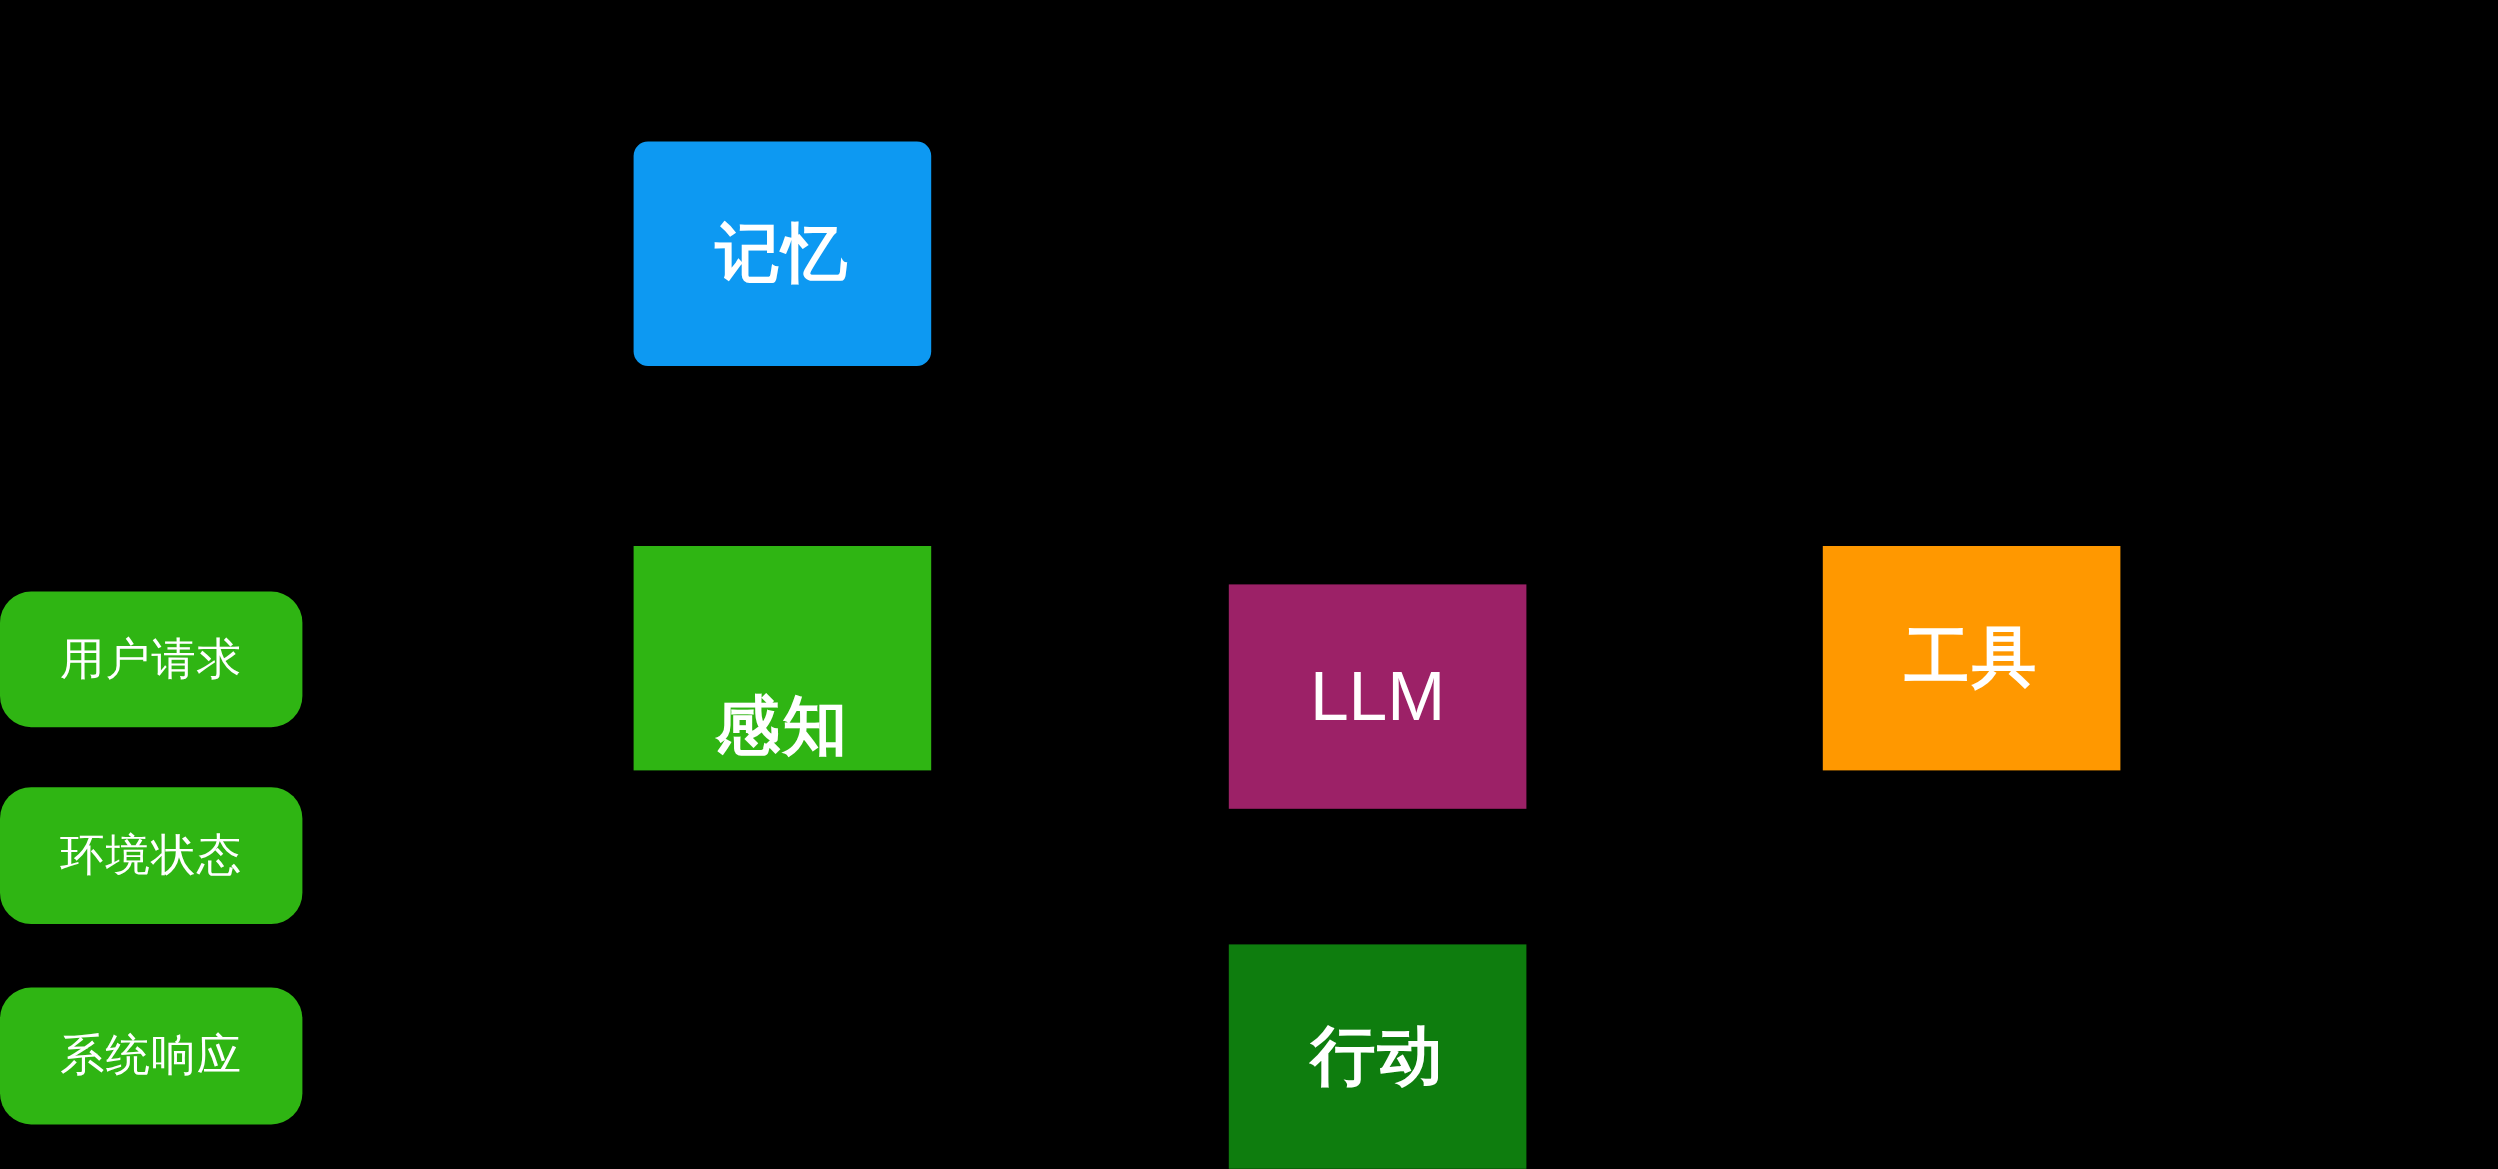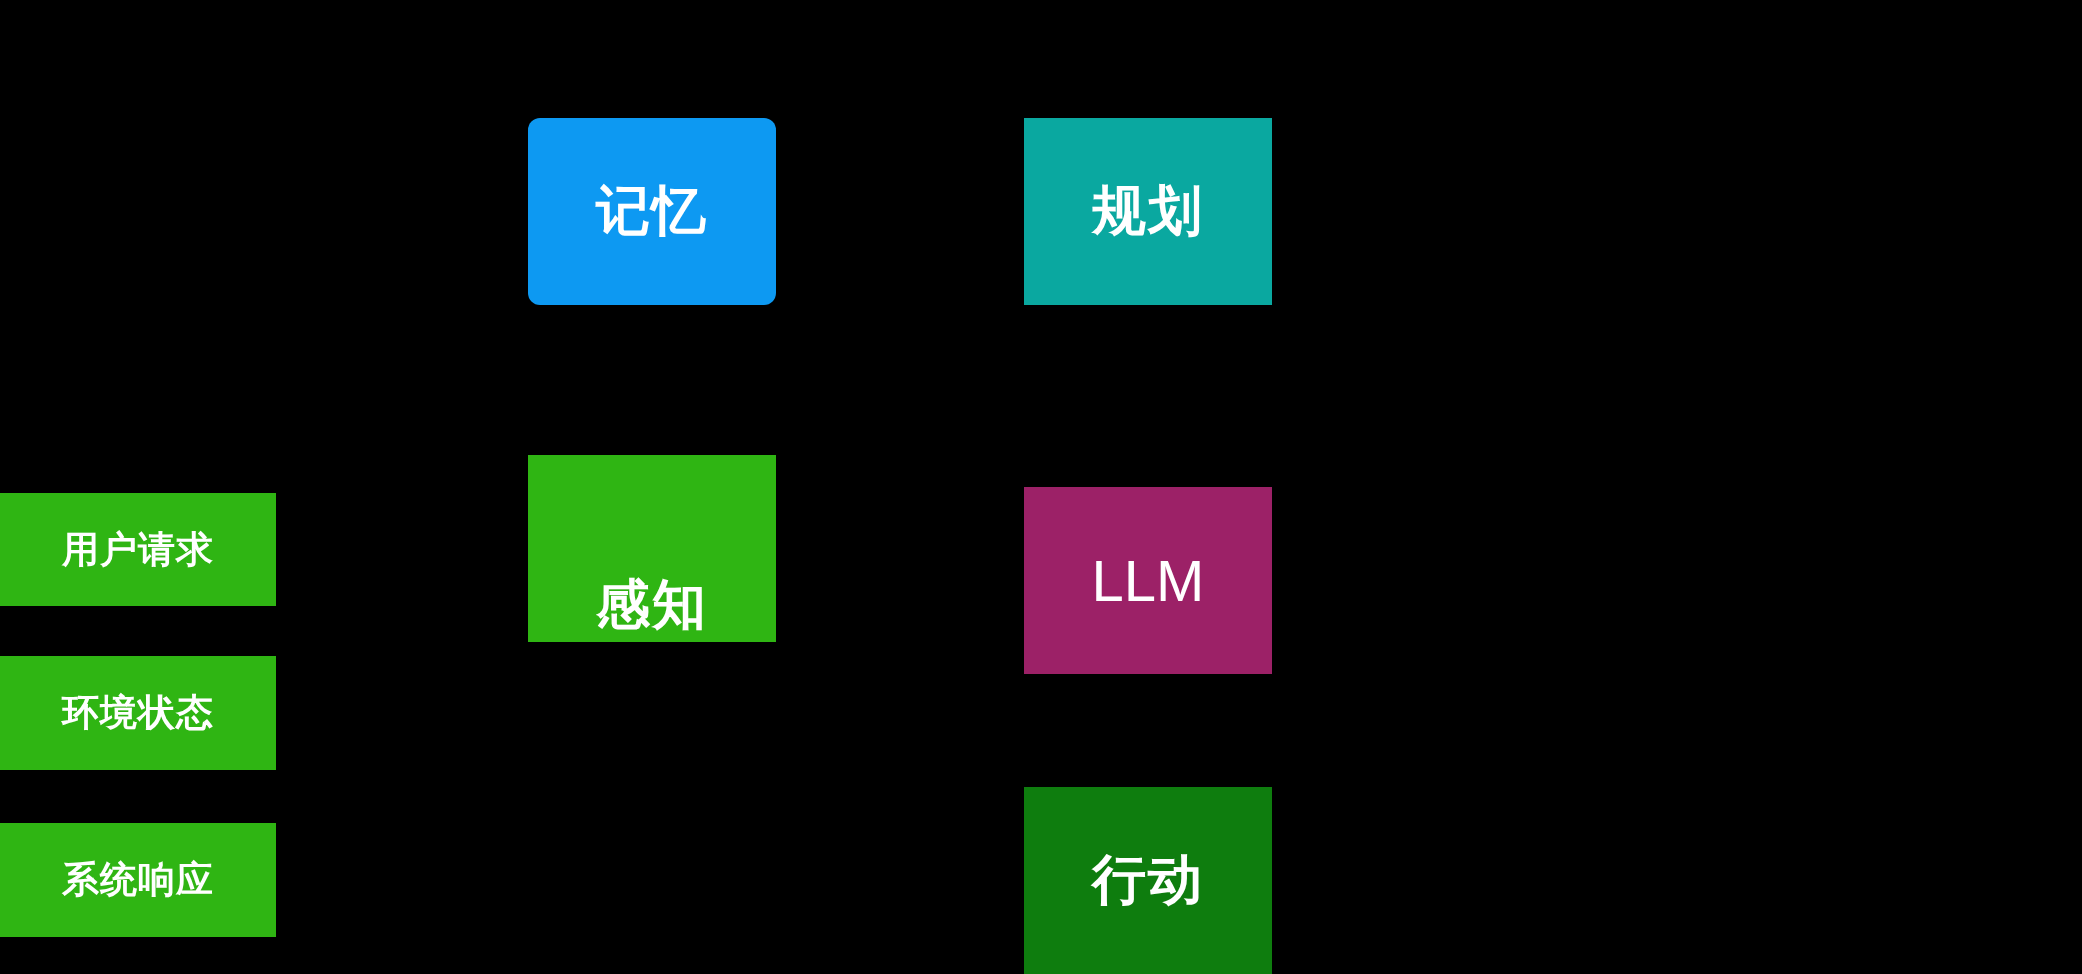--- a/index.html
+++ b/index.html
@@ -34,25 +34,26 @@
       user-select: none;
     }
     .node.large {
       width: 248px;
       height: 187px;
       font-size: 54px;
       font-weight: 700;
       letter-spacing: 2px;
     }
     .node.small {
-      width: 276px;
+      width: 252px;
       height: 114px;
       font-size: 37px;
-      font-weight: 700;
+      font-weight: 400;
       letter-spacing: 1px;
+      border-radius: 26px;
     }
     
     #node-memory          { left: 528px;  top: 118px; border-radius: 12px; }
     #node-planning        { left: 1024px; top: 118px; }
     #node-perception      { left: 528px;  top: 455px; align-items: flex-end; }
     #node-llm             { left: 1024px; top: 455px; font-weight: 400; font-size: 58px; letter-spacing: 0; margin-top: 32px; }
     #node-tools           { left: 1519px; top: 455px; }
     #node-action          { left: 1024px; top: 787px; text-align: center; }
     #node-user-request    { left: 0;      top: 493px; height: 113px; }
     #node-env-state       { left: 0;      top: 656px; }
@@ -60,32 +61,32 @@
   </style>
 </head>
 <body>
 
 <div class="canvas">
 
   <div class="node large" id="node-memory" style="background: rgb(13, 153, 242);">
     <span>记忆</span>
   </div>
 
-  <div class="node large" id="node-planning" style="background: rgb(10, 168, 160);">
-    <span>规划</span>
-  </div>
 
   <div class="node large" id="node-perception" style="background: rgb(47, 181, 19);">
     <span>感知</span>
   </div>
 
   <div class="node large" id="node-llm" style="background: rgb(156, 33, 103);">
     <span>LLM</span>
   </div>
 
+  <div class="node large" id="node-tools" style="background: rgb(255, 152, 0);">
+    <span>工具</span>
+  </div>
 
   <div class="node large" id="node-action" style="background: rgb(14, 125, 14);">
     <span>行动</span>
   </div>
 
   <div class="node small" id="node-user-request" style="background: rgb(47, 181, 19);">
     <span>用户请求</span>
   </div>
 
   <div class="node small" id="node-env-state" style="background: rgb(47, 181, 19); text-align: center;">

